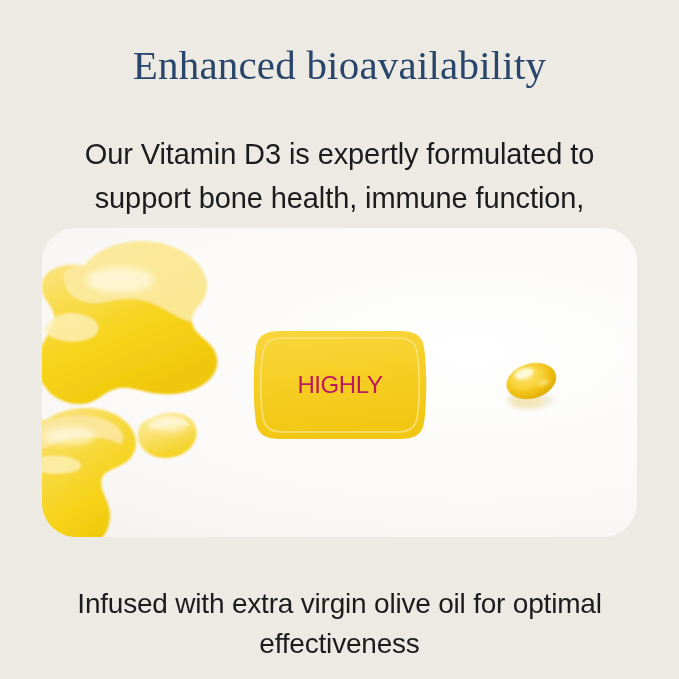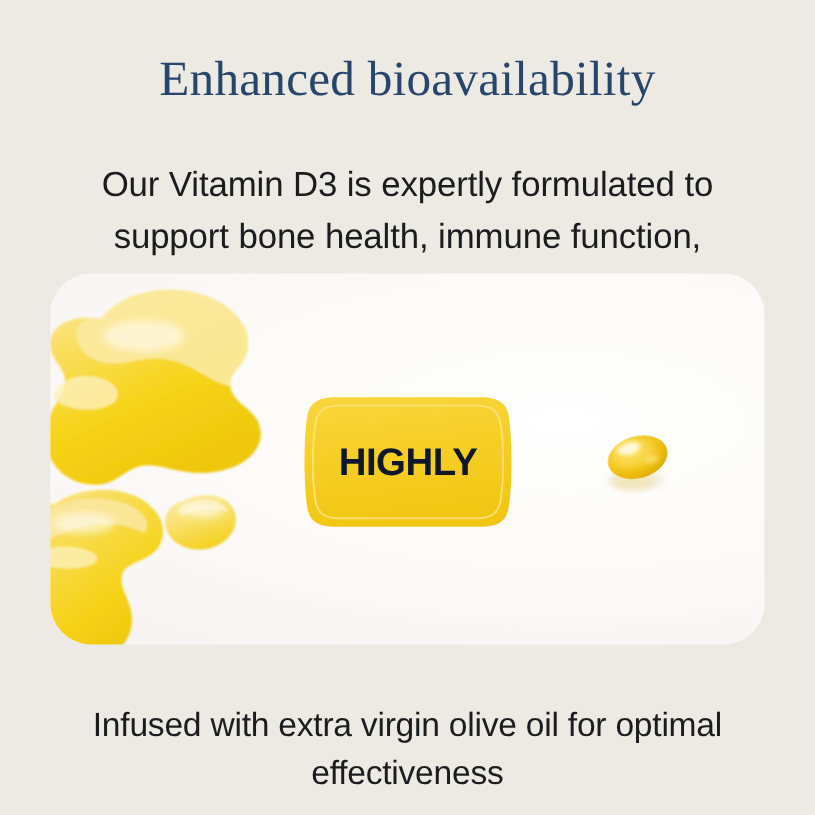--- a/index.html
+++ b/index.html
@@ -89,24 +89,24 @@
   .badge-text {
     position: absolute;
     inset: 0;
     display: flex;
     flex-direction: column;
     align-items: center;
     justify-content: center;
     pointer-events: none;
   }
   .badge-line1 {
-    font-size: 32px;
-    font-weight: 700;
+    font-size: 24px;
+    font-weight: 400;
     letter-spacing: -0.4px;
-    color: #0f172a;
+    color: #be185d;
     line-height: 1;
   }
   .badge-line2 {
     margin-top: 9px;
     font-size: 16.5px;
     font-weight: 700;
     letter-spacing: 2.1px;
     color: #1C1C18;
     line-height: 1;
   }

